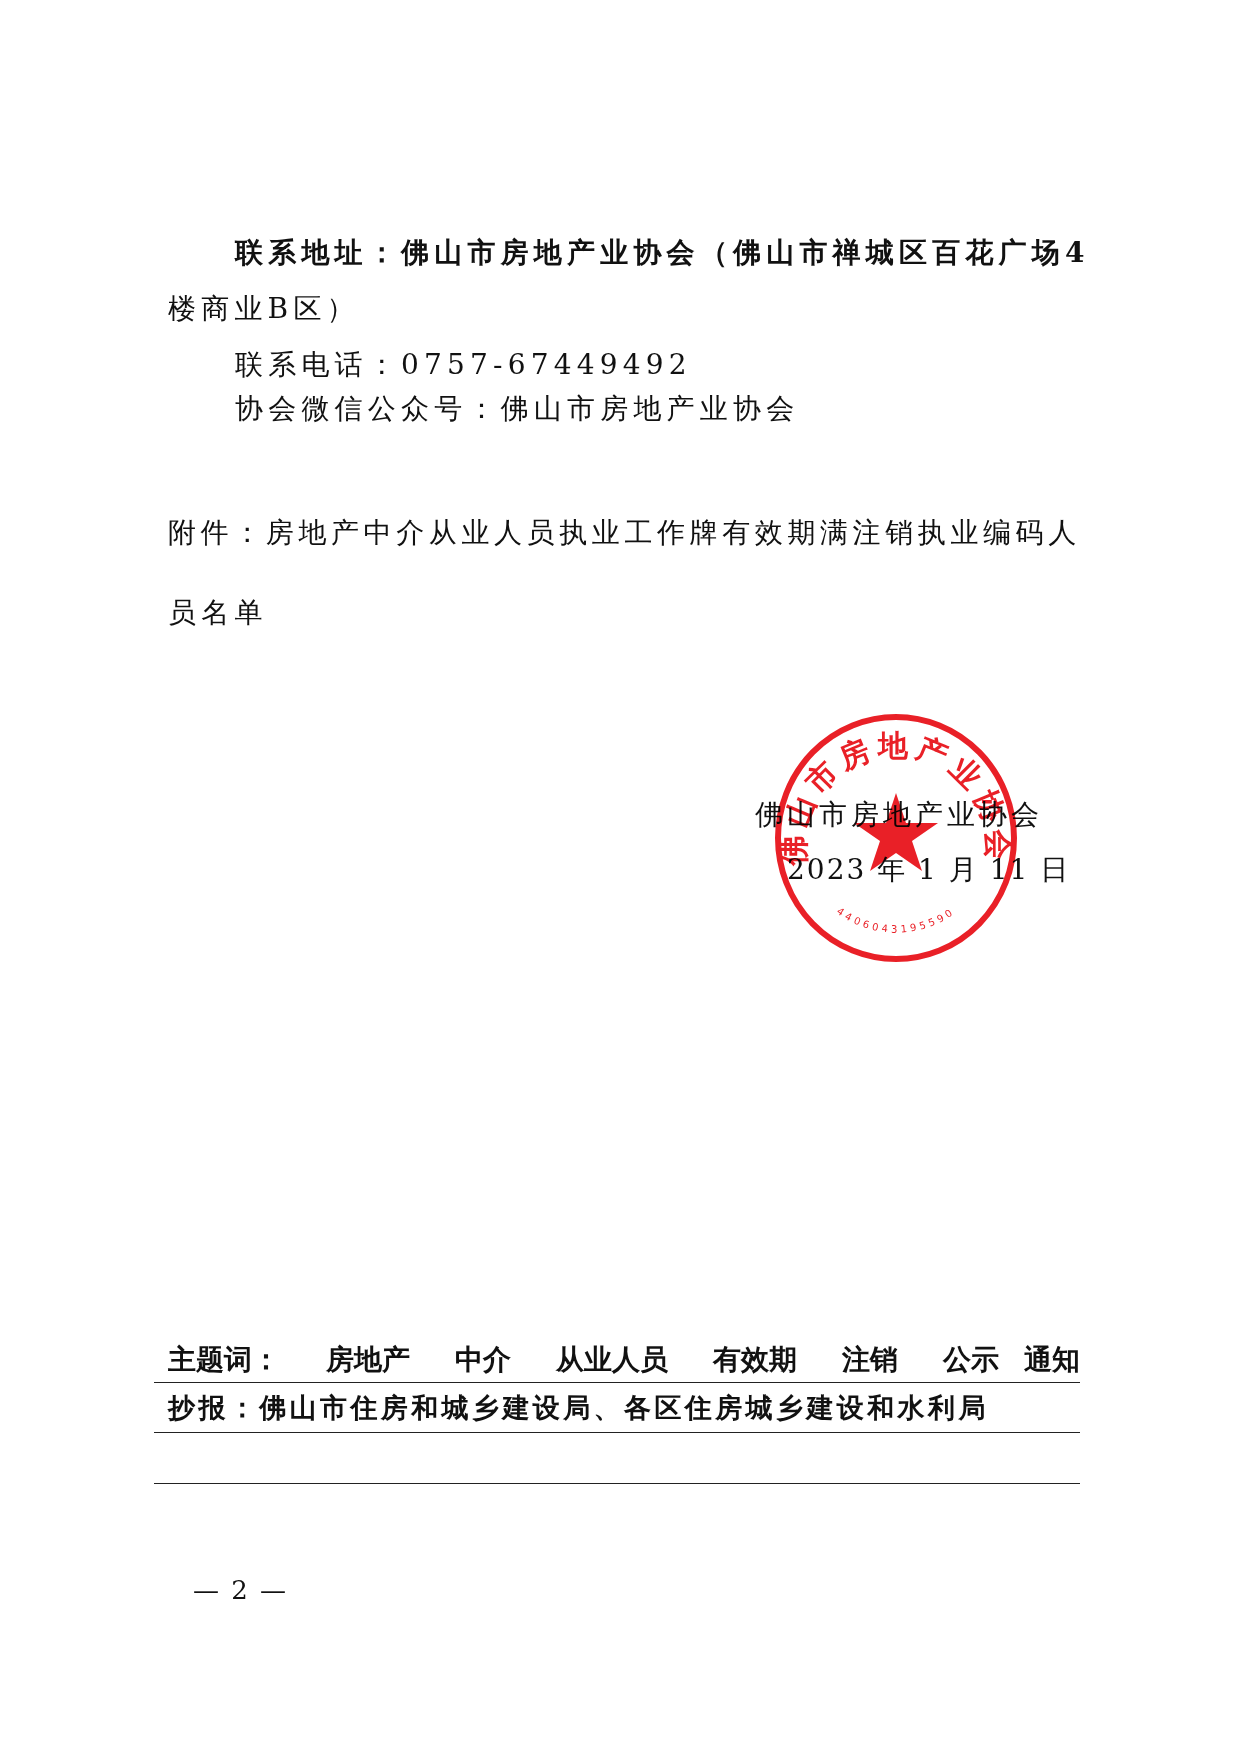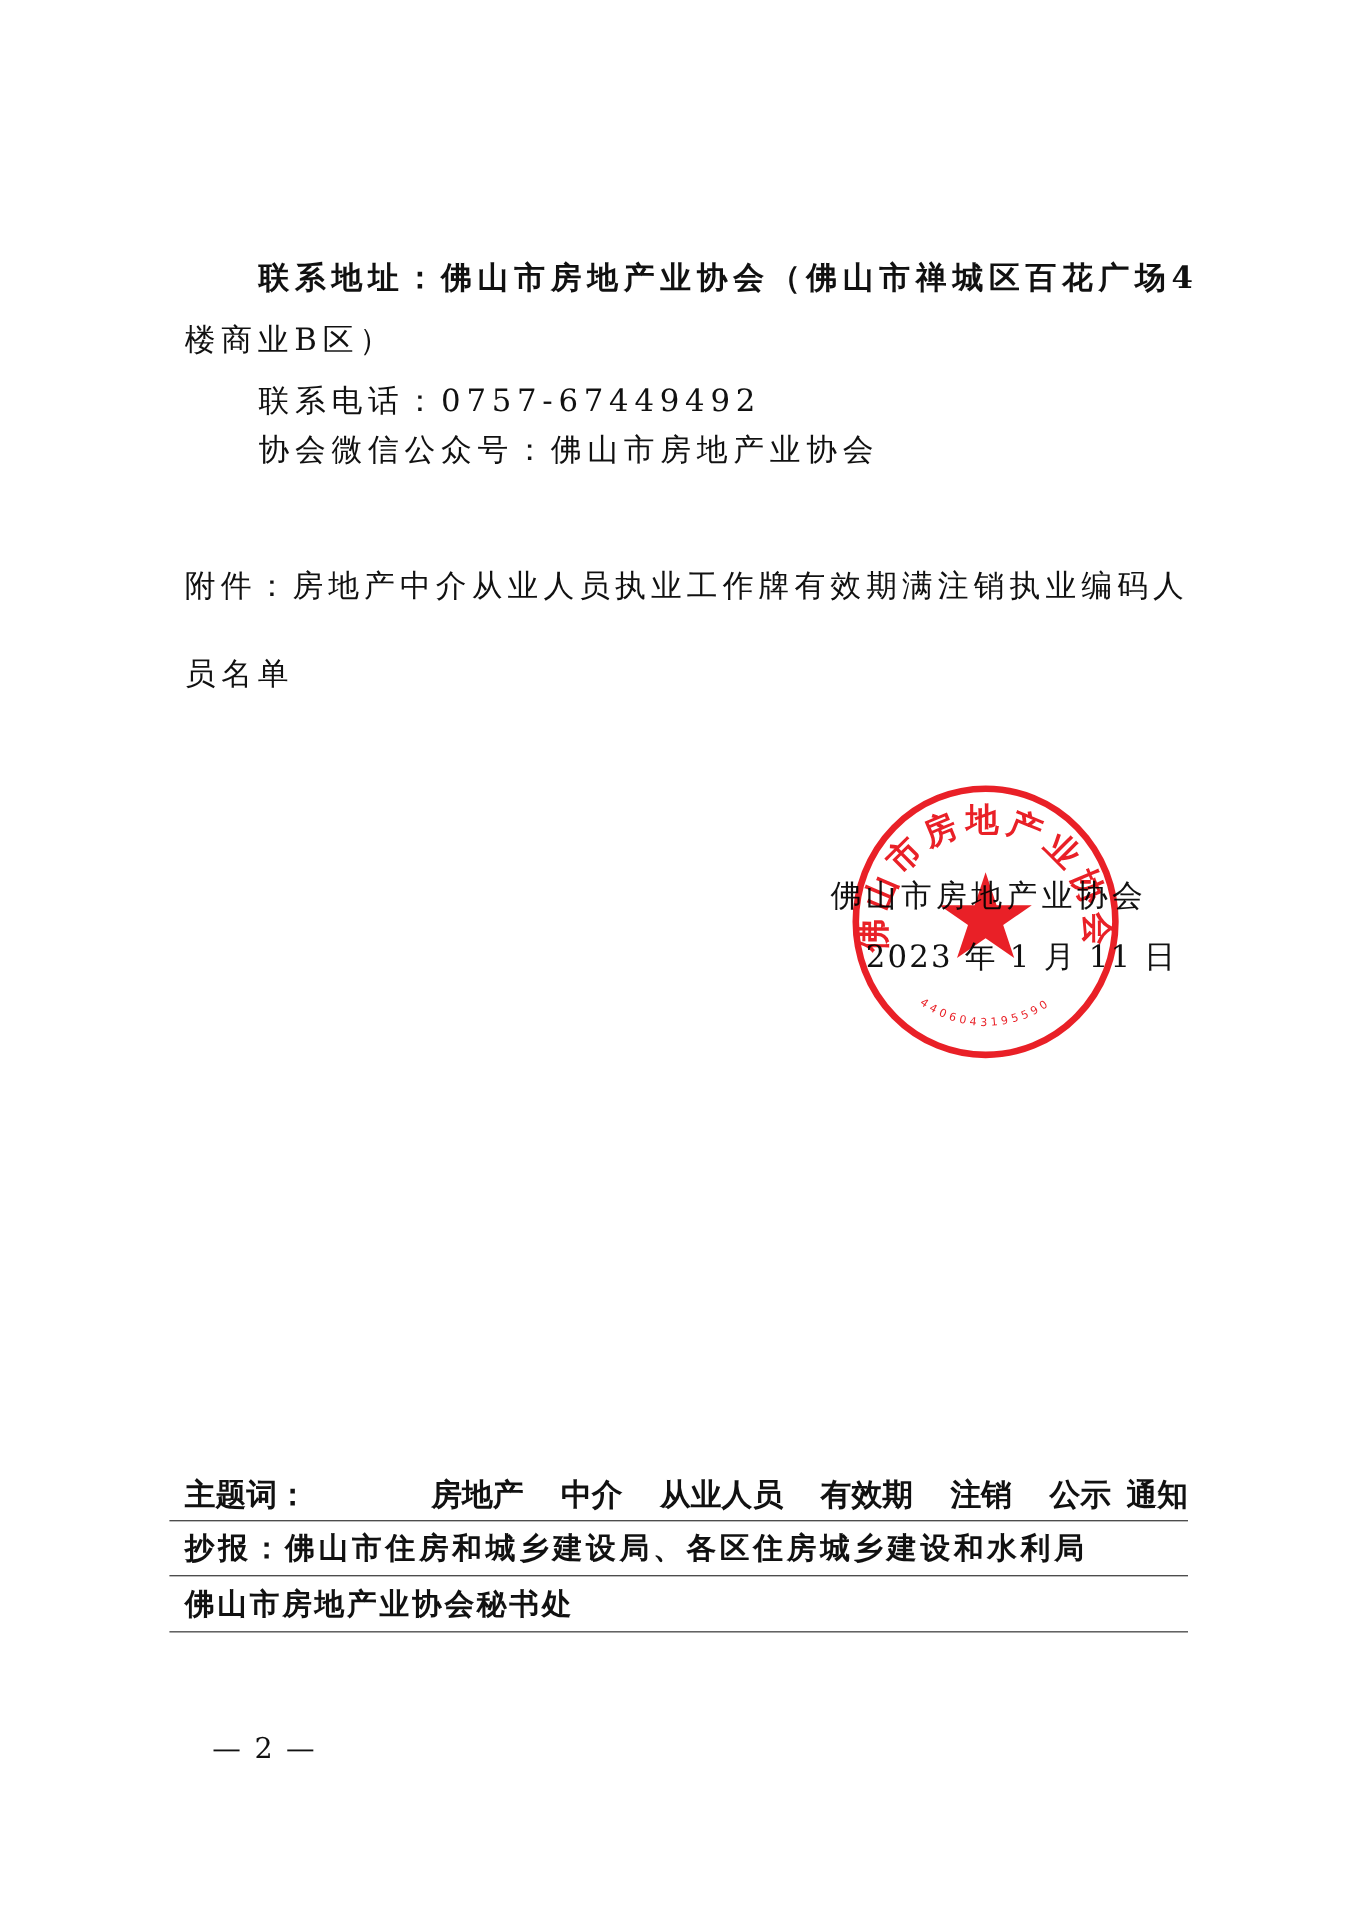--- a/index.html
+++ b/index.html
@@ -60,21 +60,21 @@
       font-size: 28px;
       line-height: 40px;
       display: flex;
       justify-content: space-between;
       padding-left: 14px;
       box-sizing: border-box;
     }
     .footer-keywords .kw-label { margin-right: 0; }
     .footer-keywords .kw-list {
       display: flex;
-      gap: 0;
+      gap: 11px;
       justify-content: center;
     }
     .footer-keywords .kw {
       margin-left: 34px;
     }
     .footer-keywords .kw.tight { margin-left: 14px; }
 
     .rule {
       position: absolute;
       left: 154px;
@@ -153,17 +153,16 @@
     <span class="kw">公示</span>
     <span class="kw tight">通知</span>
   </span>
 </div>
 <div class="rule" style="top:1382px;"></div>
 
 <div class="footer-row footer-cc">抄报：佛山市住房和城乡建设局、各区住房城乡建设和水利局</div>
 <div class="rule" style="top:1432px;"></div>
 
 <div class="footer-row footer-issuer">
-  <span>佛山市房地产业协会秘书处</span>
 </div>
 <div class="rule" style="top:1483px;"></div>
 
 <div class="page-number">— 2 —</div>
 
 </body></html>

